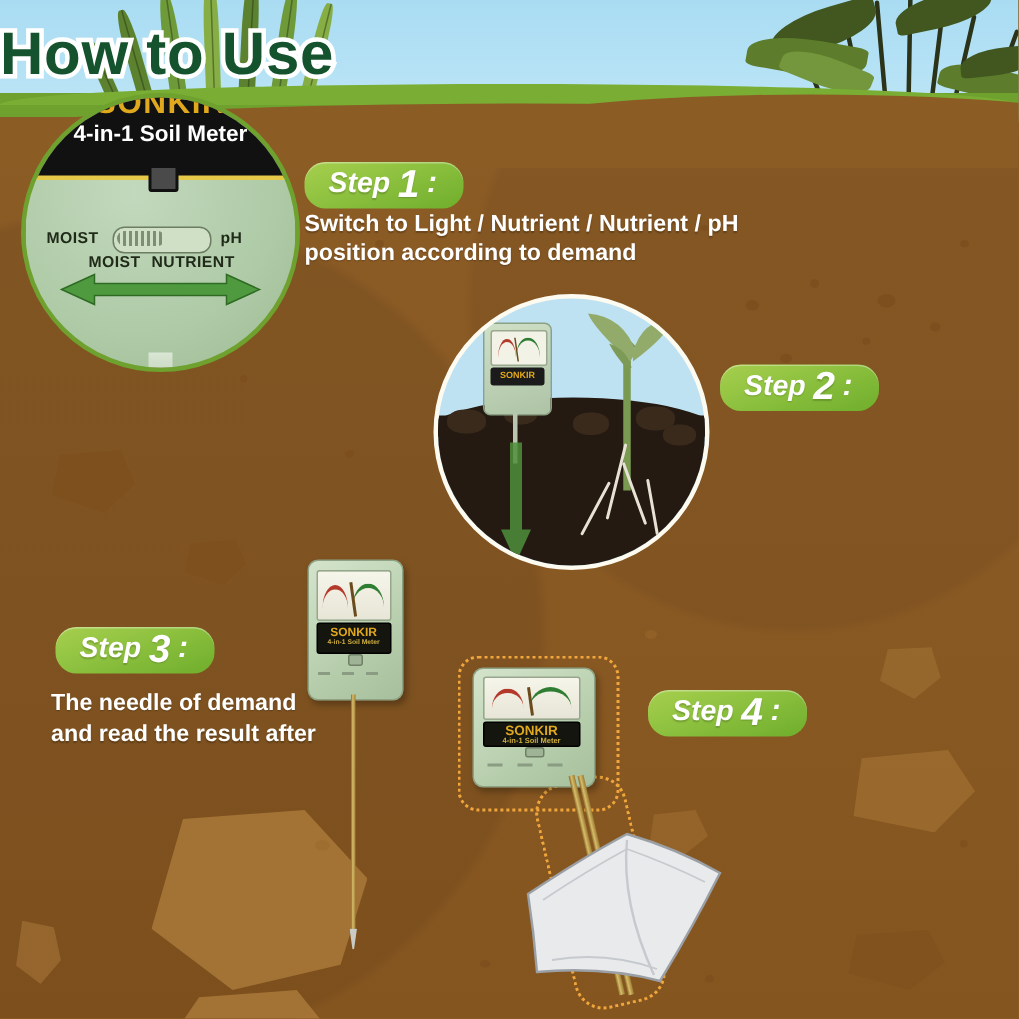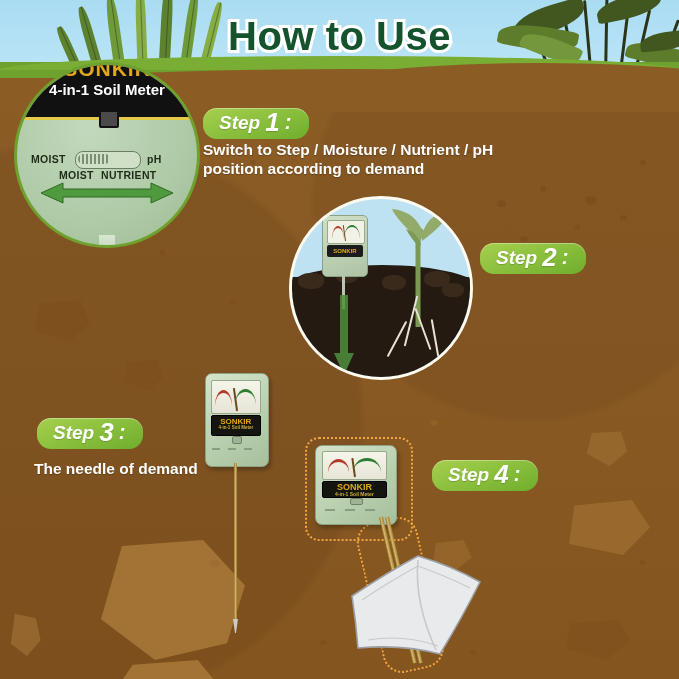--- a/index.html
+++ b/index.html
@@ -60,21 +60,21 @@
     background:rgba(30,45,15,.45);
   }
   
   .stem{position:absolute;background:#2b3318;transform-origin:bottom center;border-radius:2px;}
   .leaf{position:absolute;background:#74963c;border-radius:60% 10% 60% 10%;transform-origin:center;}
   .leaf.dk{background:#41571f;}
   .leaf.md{background:#5d7c2c;}
 
   
   .title{
-    position:absolute;left:0;top:14px;width:679px;text-align:center;
+    position:absolute;left:0;top:14px;width:679px;
     font-size:40px;font-weight:bold;color:#14532d;letter-spacing:.5px;
     -webkit-text-stroke:6px #ffffff;paint-order:stroke fill;
     z-index:6;
   }
   .title span{position:relative;}
 
   
   .pill{
     position:absolute;display:inline-flex;align-items:center;gap:5px;
     padding:3px 18px 5px 16px;border-radius:14px;
@@ -267,21 +267,21 @@
     </div>
     <div class="c1-probe"></div>
   </div>
 
   <div class="pill" style="left:203px;top:108px;">
     <span class="w">Step</span>
     <span class="n">1</span>
     <span class="c">:</span>
   </div>
   <div class="desc" style="left:203px;top:140px;width:420px;">
-    <div>Switch to Step / Moisture / Nutrient / pH</div>
+    <div>Switch to Light / Nutrient / Nutrient / pH</div>
     <div>position according to demand</div>
   </div>
 
   <div class="circ2">
     <div class="c2-dirt"></div>
     <div class="c2-clod" style="left:6px;top:74px;width:26px;height:16px;"></div>
     <div class="c2-clod" style="left:44px;top:70px;width:22px;height:14px;"></div>
     <div class="c2-clod" style="left:90px;top:76px;width:24px;height:15px;"></div>
     <div class="c2-clod" style="left:132px;top:72px;width:26px;height:16px;"></div>
     <div class="c2-clod" style="left:150px;top:84px;width:22px;height:14px;"></div>
@@ -346,20 +346,21 @@
     <div class="ptip" style="left:28px;top:246px;width:5px;height:14px;clip-path:polygon(0 0,100% 0,60% 100%,40% 100%);"></div>
   </div>
 
   <div class="pill" style="left:37px;top:418px;">
     <span class="w">Step</span>
     <span class="n">3</span>
     <span class="c">:</span>
   </div>
   <div class="desc" style="left:34px;top:458px;width:190px;line-height:21px;">
     <div>The needle of demand</div>
+    <div>and read the result after</div>
   </div>
 
   <div class="dotring" style="left:305px;top:437px;width:104px;height:100px;"></div>
   <div class="meter" style="left:315px;top:445px;width:80px;height:78px;">
     <div class="body"></div>
     <div class="screen">
       <div class="arcR"></div>
       <div class="arcG"></div>
       <div class="needle"></div>
     </div>

